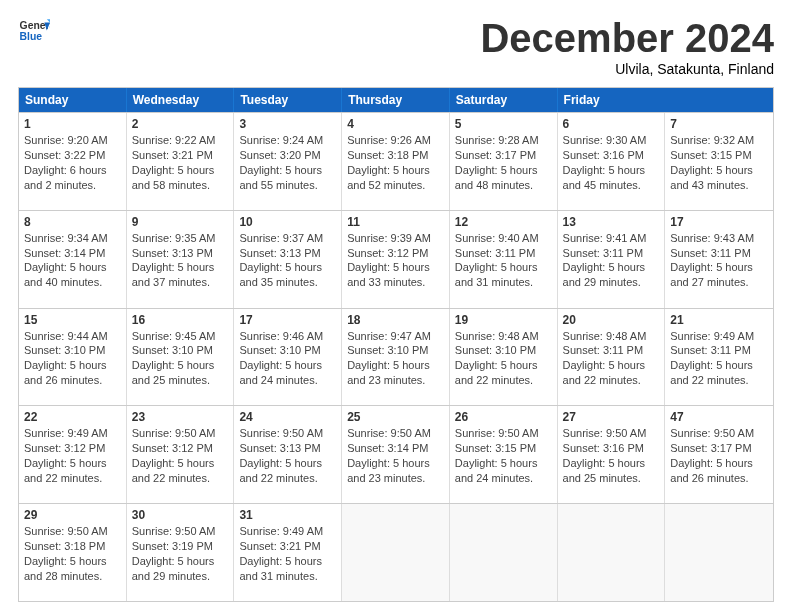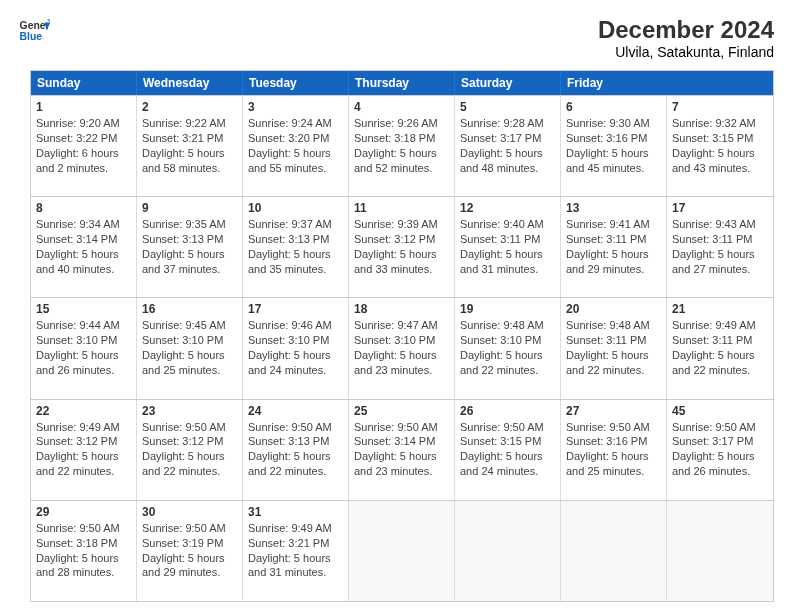--- a/index.html
+++ b/index.html
@@ -29,34 +29,33 @@
       gap: 4px;
     }
     .logo-icon {
       width: 32px;
       height: 32px;
     }
     .title-block {
       text-align: right;
     }
     .calendar-title {
-      font-size: 24px;
+      font-size: 40px;
       font-weight: bold;
       color: #333;
     }
     .calendar-subtitle {
       font-size: 14px;
       color: #000000;
     }
     .calendar {
       flex: 1;
       display: flex;
       flex-direction: column;
       border: 1px solid #ccc;
-      margin-left: 12px;
     }
     .cal-header-row {
       display: grid;
       grid-template-columns: repeat(7, 1fr);
       background: #1565c0;
     }
     .cal-header-cell {
       color: #fff;
       font-size: 12px;
       font-weight: bold;
@@ -236,21 +235,21 @@
           </div>
           <div class="cal-cell">
             <div class="day-num">26</div>
             <div class="cell-text">Sunrise: 9:50 AM<br>Sunset: 3:15 PM<br>Daylight: 5 hours<br>and 24 minutes.</div>
           </div>
           <div class="cal-cell">
             <div class="day-num">27</div>
             <div class="cell-text">Sunrise: 9:50 AM<br>Sunset: 3:16 PM<br>Daylight: 5 hours<br>and 25 minutes.</div>
           </div>
           <div class="cal-cell">
-            <div class="day-num">45</div>
+            <div class="day-num">47</div>
             <div class="cell-text">Sunrise: 9:50 AM<br>Sunset: 3:17 PM<br>Daylight: 5 hours<br>and 26 minutes.</div>
           </div>
         </div>
         <div class="cal-week">
           <div class="cal-cell">
             <div class="day-num">29</div>
             <div class="cell-text">Sunrise: 9:50 AM<br>Sunset: 3:18 PM<br>Daylight: 5 hours<br>and 28 minutes.</div>
           </div>
           <div class="cal-cell">
             <div class="day-num">30</div>

